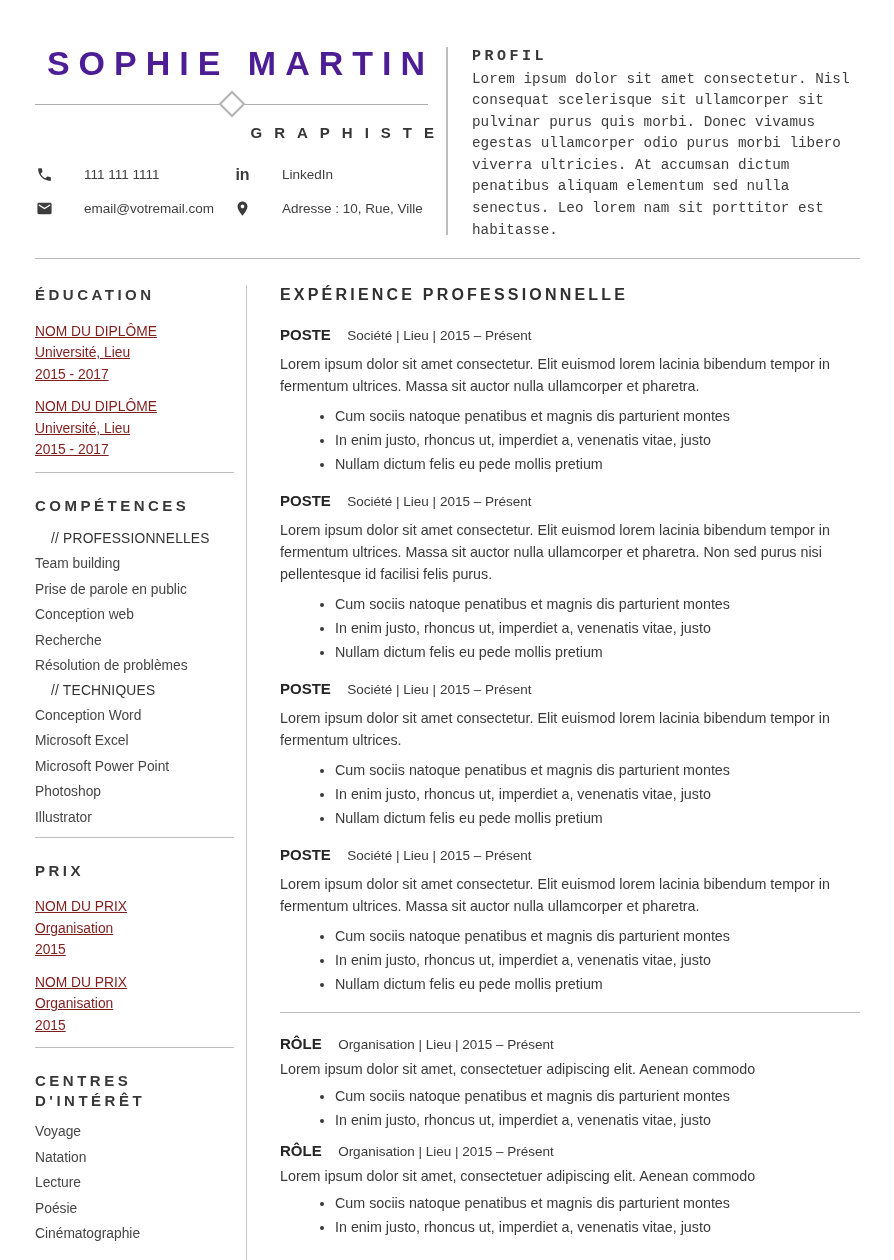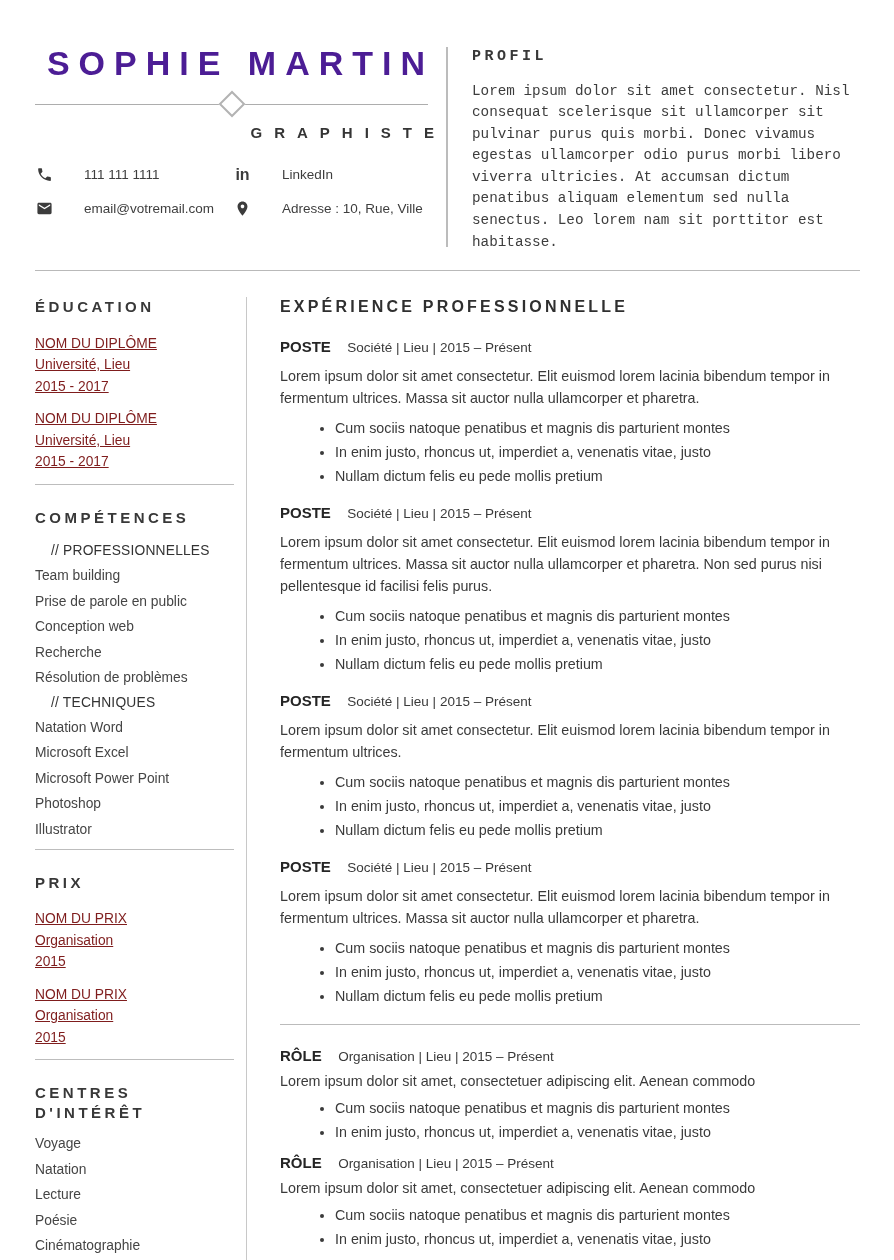--- a/index.html
+++ b/index.html
@@ -39,21 +39,21 @@
   .contact-item .icon { width: 19px; height: 19px; flex: none; display: flex; align-items: center; justify-content: center; }
   .contact-item .icon svg { width: 17px; height: 17px; fill: #3c3c3c; }
   .in-glyph { font-weight: 700; font-size: 16px; color: #3c3c3c; letter-spacing: 0; line-height: 1; }
 
   .header-vdivider { width: 2px; background: #bcbcbc; flex: none; margin: 2px 0 6px; }
   .header-right { flex: 1; padding: 2px 0 0 24px; font-family: Liberation Mono, monospace; }
   .section-title {
     font-size: 15px; font-weight: 700; letter-spacing: 3.5px;
     color: #383838; line-height: 1.3;
   }
-  .profile-text { margin-top: 14px; font-size: 14.3px; line-height: 21.6px; color: #3d3d3d; }
+  .profile-text { margin-top: 2px; font-size: 14.3px; line-height: 21.6px; color: #3d3d3d; }
 
   .top-rule { border: 0; border-top: 1px solid #b9b9b9; margin: 17px 34px 0 35px; }
 
   
   .body { display: flex; padding: 26px 34px 0 35px; align-items: stretch; min-height: 990px; }
   .sidebar { width: 212px; flex: none; padding-right: 12px; border-right: 1px solid #c8c8c8; padding-bottom: 28px; }
   .main { flex: 1; padding-left: 33px; }
 
   
   .side-section .section-title { margin-bottom: 16px; }
@@ -156,21 +156,21 @@
 
       <section class="side-section">
         <h2 class="section-title">COMPÉTENCES</h2>
         <div class="skill-group-label">// PROFESSIONNELLES</div>
         <div class="skill-item">Team building</div>
         <div class="skill-item">Prise de parole en public</div>
         <div class="skill-item">Conception web</div>
         <div class="skill-item">Recherche</div>
         <div class="skill-item">Résolution de problèmes</div>
         <div class="skill-group-label">// TECHNIQUES</div>
-        <div class="skill-item">Natation Word</div>
+        <div class="skill-item">Conception Word</div>
         <div class="skill-item">Microsoft Excel</div>
         <div class="skill-item">Microsoft Power Point</div>
         <div class="skill-item">Photoshop</div>
         <div class="skill-item">Illustrator</div>
       </section>
       <hr class="side-hr">
 
       <section class="side-section">
         <h2 class="section-title">PRIX</h2>
         <div class="side-entry">

